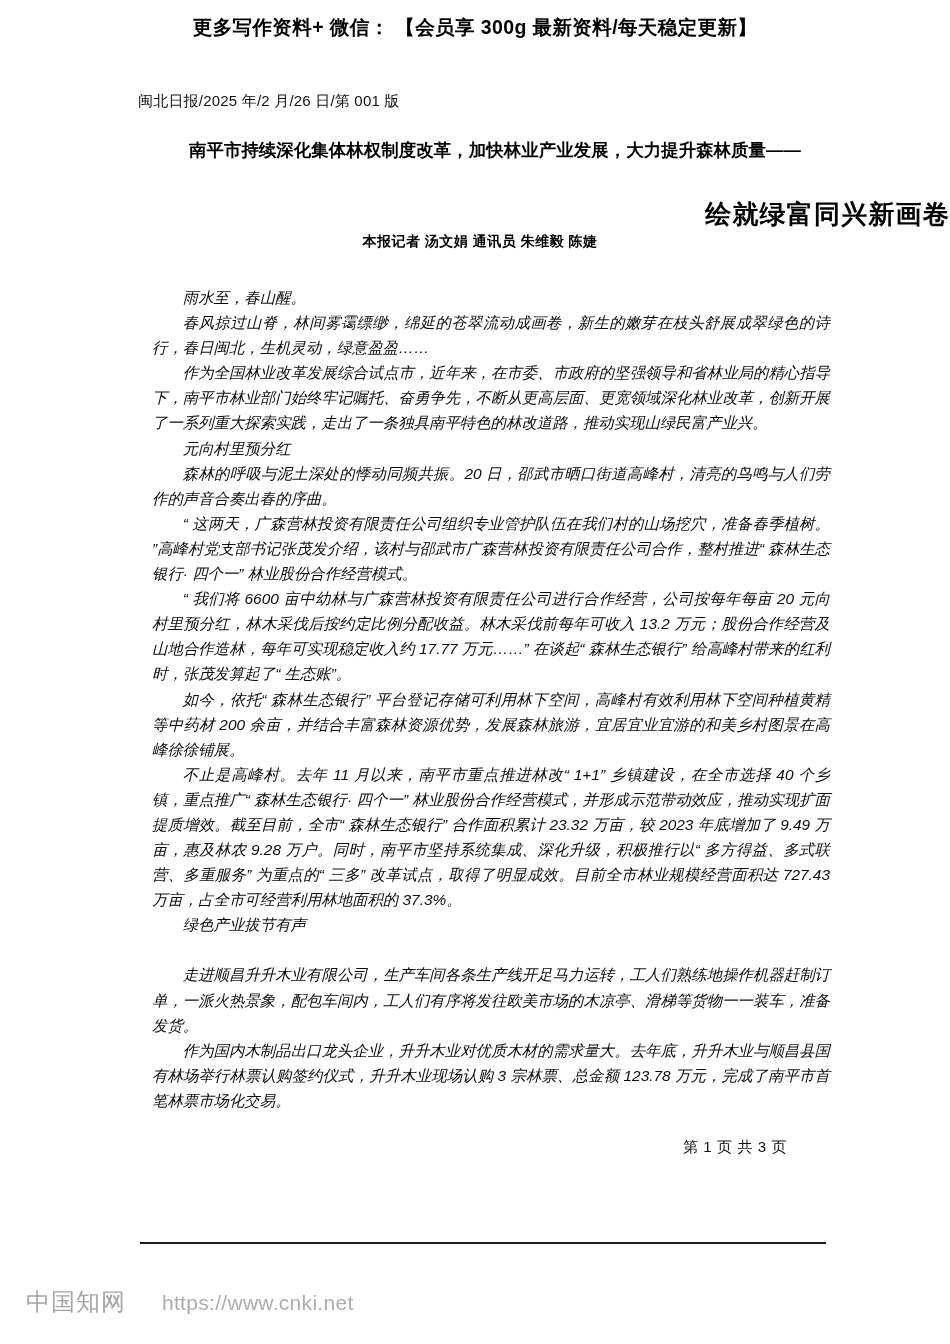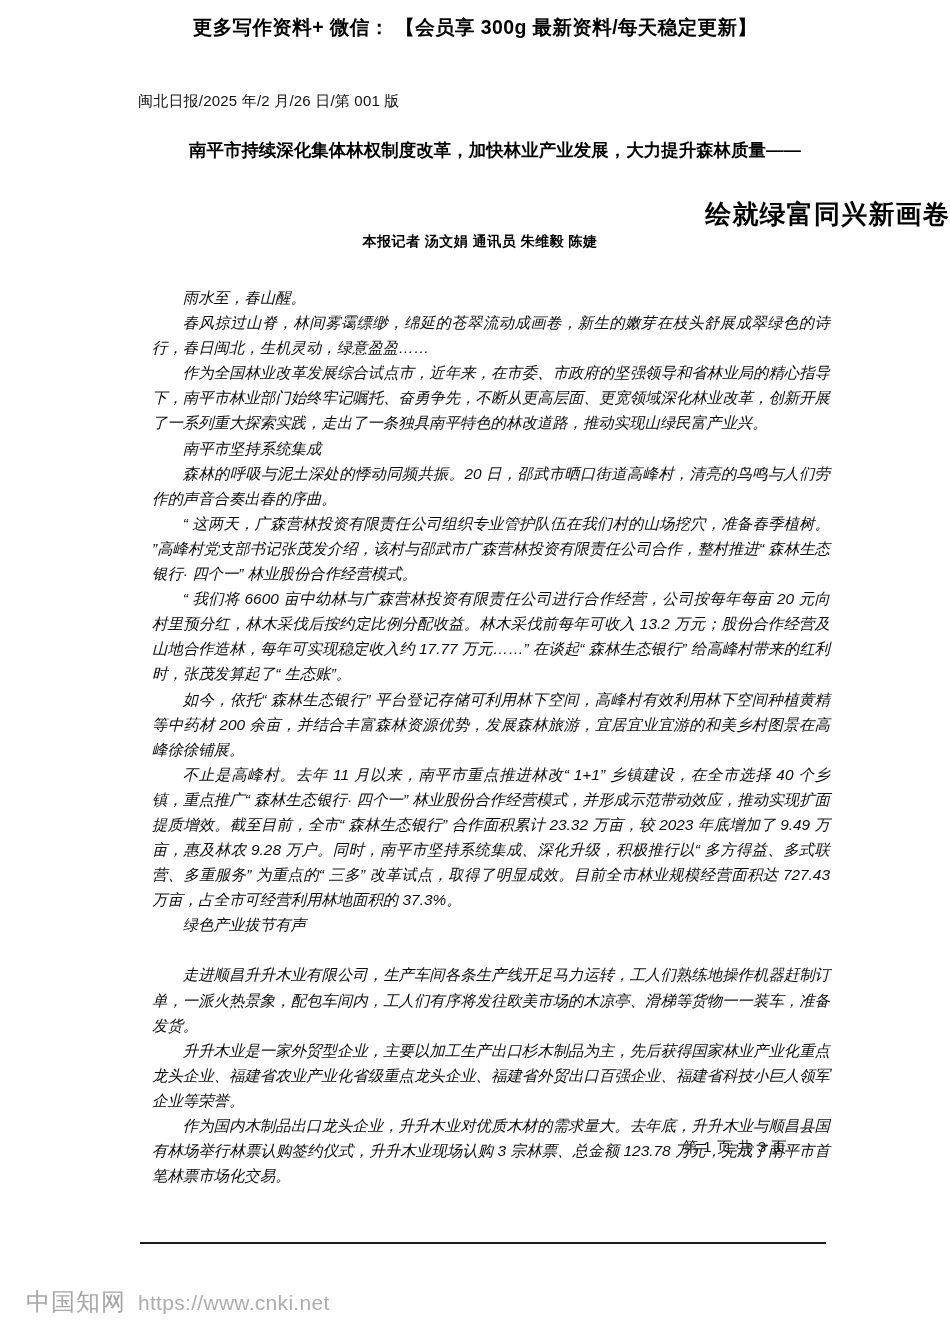--- a/index.html
+++ b/index.html
@@ -156,21 +156,21 @@
     color: #a8a8a8;
     white-space: nowrap;
   }
   .cnki-watermark .cnki-name {
     font-size: 24px;
     letter-spacing: 1px;
     color: #a6a6a6;
   }
   .cnki-watermark .cnki-url {
     font-size: 21px;
-    margin-left: 12px;
+    margin-left: 36px;
     letter-spacing: 0.3px;
     color: #adadad;
   }
 </style>
 </head>
 <body>
 
 <div class="promo-banner">更多写作资料+ 微信： 【会员享 300g 最新资料/每天稳定更新】</div>
 
 <div class="page">
@@ -180,29 +180,28 @@
   <div class="shoulder-title">南平市持续深化集体林权制度改革，加快林业产业发展，大力提升森林质量——</div>
 
   <h1 class="main-title">绘就绿富同兴新画卷</h1>
 
   <div class="byline">本报记者 汤文娟 通讯员 朱维毅 陈婕</div>
 
   <div class="body-copy">
     <p>雨水至，春山醒。</p>
     <p>春风掠过山脊，林间雾霭缥缈，绵延的苍翠流动成画卷，新生的嫩芽在枝头舒展成翠绿色的诗行，春日闽北，生机灵动，绿意盈盈……</p>
     <p>作为全国林业改革发展综合试点市，近年来，在市委、市政府的坚强领导和省林业局的精心指导下，南平市林业部门始终牢记嘱托、奋勇争先，不断从更高层面、更宽领域深化林业改革，创新开展了一系列重大探索实践，走出了一条独具南平特色的林改道路，推动实现山绿民富产业兴。</p>
-    <p class="subhead">南平市坚持系统集成</p>
+    <p class="subhead">元向村里预分红</p>
     <p>森林的呼吸与泥土深处的悸动同频共振。20 日，邵武市晒口街道高峰村，清亮的鸟鸣与人们劳作的声音合奏出春的序曲。</p>
     <p>“ 这两天，广森营林投资有限责任公司组织专业管护队伍在我们村的山场挖穴，准备春季植树。 ”高峰村党支部书记张茂发介绍，该村与邵武市广森营林投资有限责任公司合作，整村推进“ 森林生态银行· 四个一” 林业股份合作经营模式。</p>
     <p>“ 我们将 6600 亩中幼林与广森营林投资有限责任公司进行合作经营，公司按每年每亩 20 元向村里预分红，林木采伐后按约定比例分配收益。林木采伐前每年可收入 13.2 万元；股份合作经营及山地合作造林，每年可实现稳定收入约 17.77 万元……” 在谈起“ 森林生态银行” 给高峰村带来的红利时，张茂发算起了“ 生态账”。</p>
     <p>如今，依托“ 森林生态银行” 平台登记存储可利用林下空间，高峰村有效利用林下空间种植黄精等中药材 200 余亩，并结合丰富森林资源优势，发展森林旅游，宜居宜业宜游的和美乡村图景在高峰徐徐铺展。</p>
     <p>不止是高峰村。去年 11 月以来，南平市重点推进林改“ 1+1” 乡镇建设，在全市选择 40 个乡镇，重点推广“ 森林生态银行· 四个一” 林业股份合作经营模式，并形成示范带动效应，推动实现扩面提质增效。截至目前，全市“ 森林生态银行” 合作面积累计 23.32 万亩，较 2023 年底增加了 9.49 万亩，惠及林农 9.28 万户。同时，南平市坚持系统集成、深化升级，积极推行以“ 多方得益、多式联营、多重服务” 为重点的“ 三多” 改革试点，取得了明显成效。目前全市林业规模经营面积达 727.43 万亩，占全市可经营利用林地面积的 37.3%。</p>
     <p class="subhead">绿色产业拔节有声</p>
     <p class="spaced-top">走进顺昌升升木业有限公司，生产车间各条生产线开足马力运转，工人们熟练地操作机器赶制订单，一派火热景象，配包车间内，工人们有序将发往欧美市场的木凉亭、滑梯等货物一一装车，准备发货。</p>
-    <p>升升木业是一家外贸型企业，主要以加工生产出口杉木制品为主，先后获得国家林业产业化重点龙头企业、福建省农业产业化省级重点龙头企业、福建省外贸出口百强企业、福建省科技小巨人领军企业等荣誉。</p>
     <p>作为国内木制品出口龙头企业，升升木业对优质木材的需求量大。去年底，升升木业与顺昌县国有林场举行林票认购签约仪式，升升木业现场认购 3 宗林票、总金额 123.78 万元，完成了南平市首笔林票市场化交易。</p>
   </div>
 
   <div class="page-count">
     <span class="inner">第 1 页 共 3 页</span>
   </div>
 
   <div class="bottom-rule"></div>
 
   <div class="cnki-watermark">

